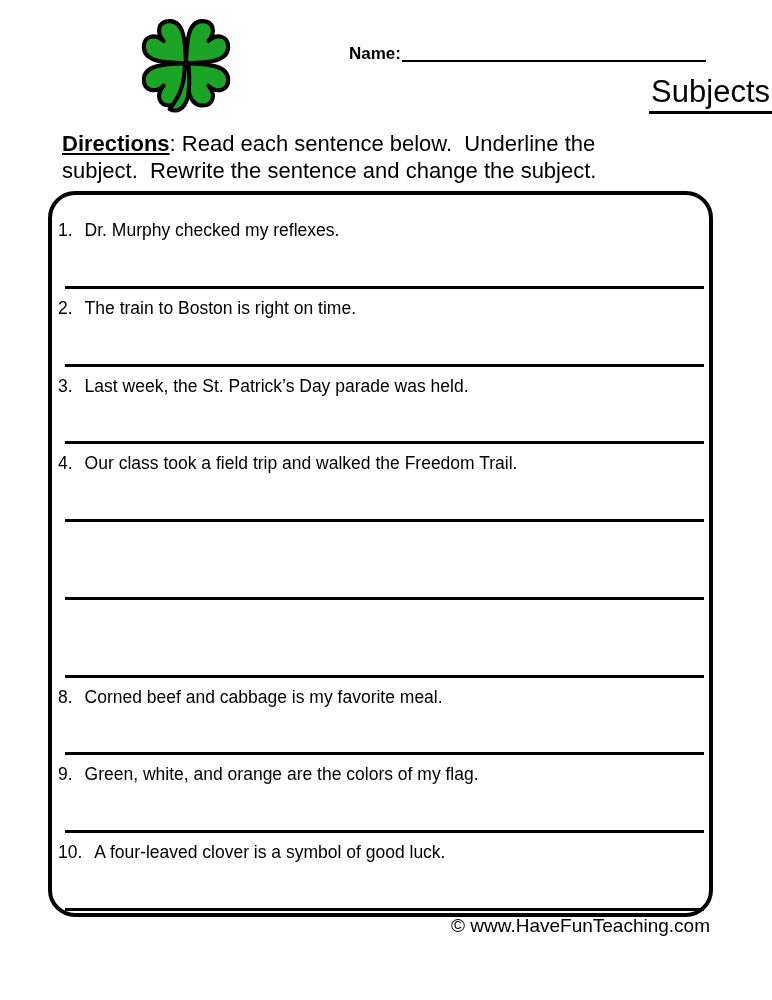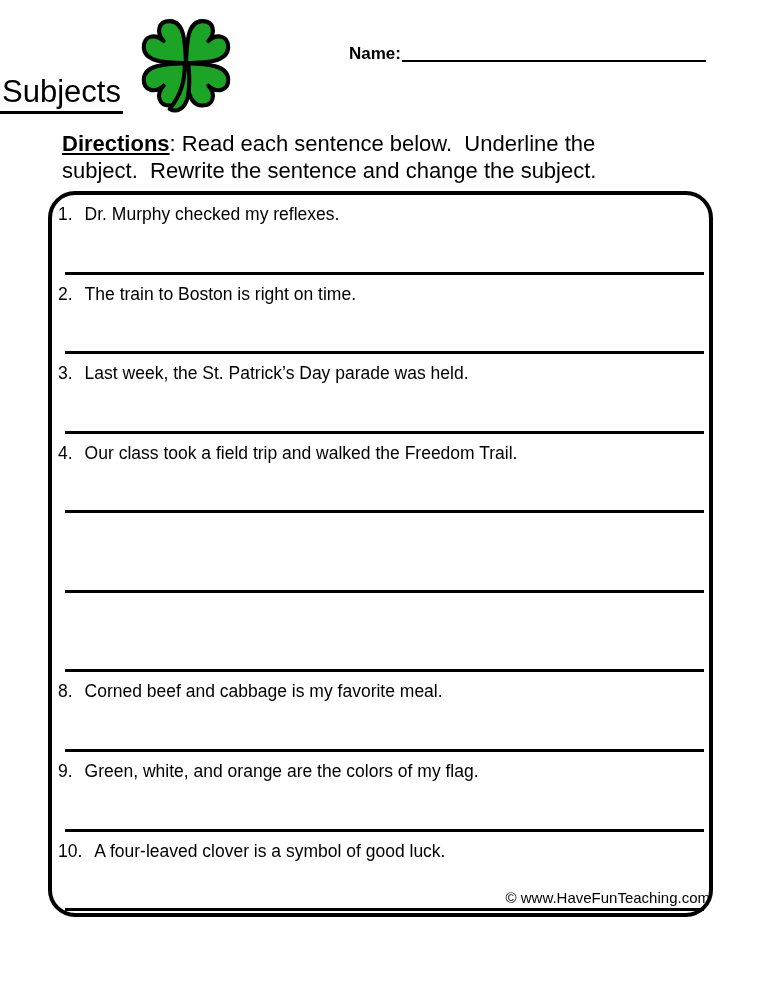--- a/index.html
+++ b/index.html
@@ -35,21 +35,21 @@
     left: 402px; top: 60px;
     width: 304px; height: 2px;
     background: #000;
   }
 
   
   .title {
     position: absolute;
     left: 0; top: 74px;
     width: 100%;
-    text-align: left;
+    text-align: right;
     font-size: 31px;
   }
   .title .title-text {
     display: inline-block;
     border-bottom: 3px solid #000;
     padding: 0 2px 1px 2px;
   }
 
   
   .directions {
@@ -67,21 +67,21 @@
 
   
   .box {
     position: absolute;
     left: 48px; top: 191px;
     width: 665px; height: 726px;
     border: 4px solid #000;
     border-radius: 27px;
     display: flex;
     flex-direction: column;
-    padding-top: 2px;
+    padding-top: 18px;
     background: #fff;
   }
   .item {
     flex: 1;
     position: relative;
   }
   .sentence {
     padding: 7px 10px 0 6px;
     font-size: 17.5px;
     white-space: nowrap;
@@ -93,22 +93,22 @@
   .blank {
     position: absolute;
     left: 13px; right: 5px; bottom: 2px;
     height: 3px;
     background: #000;
   }
 
   
   .footer {
     position: absolute;
-    top: 889px; right: 62px;
-    font-size: 15px;
+    top: 915px; right: 62px;
+    font-size: 19px;
   }
 </style>
 </head>
 <body>
 
 <div class="page">
 
   <svg class="clover" viewBox="0 0 200 212" aria-hidden="true">
     <g stroke="#000" stroke-width="7" stroke-linejoin="round" fill="#1BA425">
       <path d="M100,98 C74,70 52,46 68,28 C82,13 99,24 100,44 C101,24 118,13 132,28 C148,46 126,70 100,98 Z" transform="rotate(-45,100,98)"></path>

